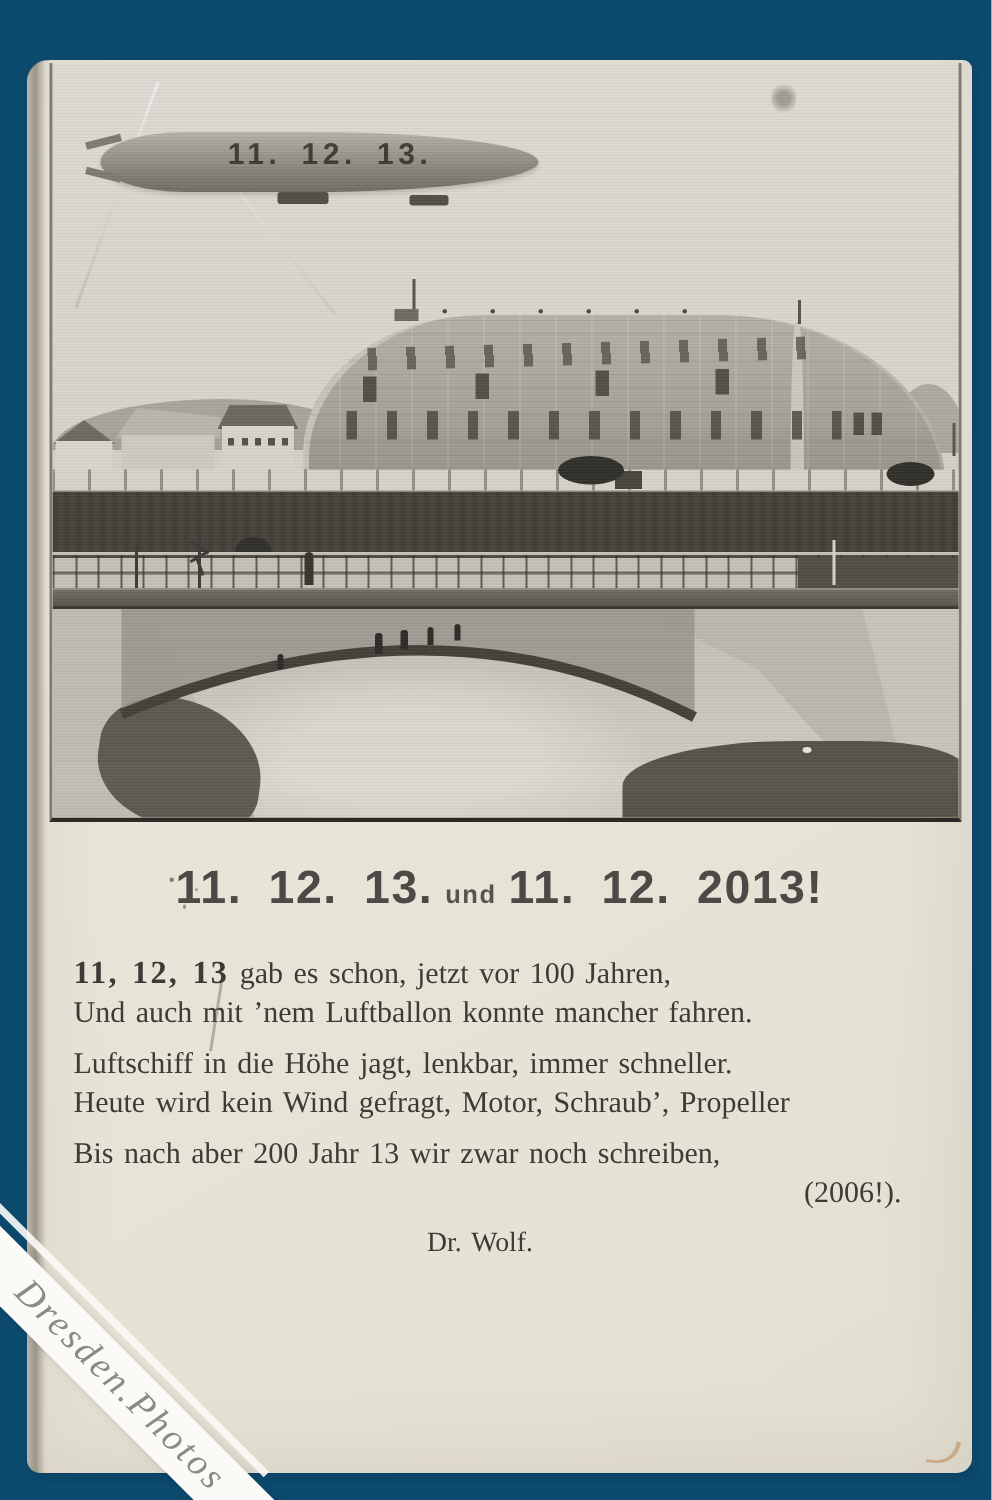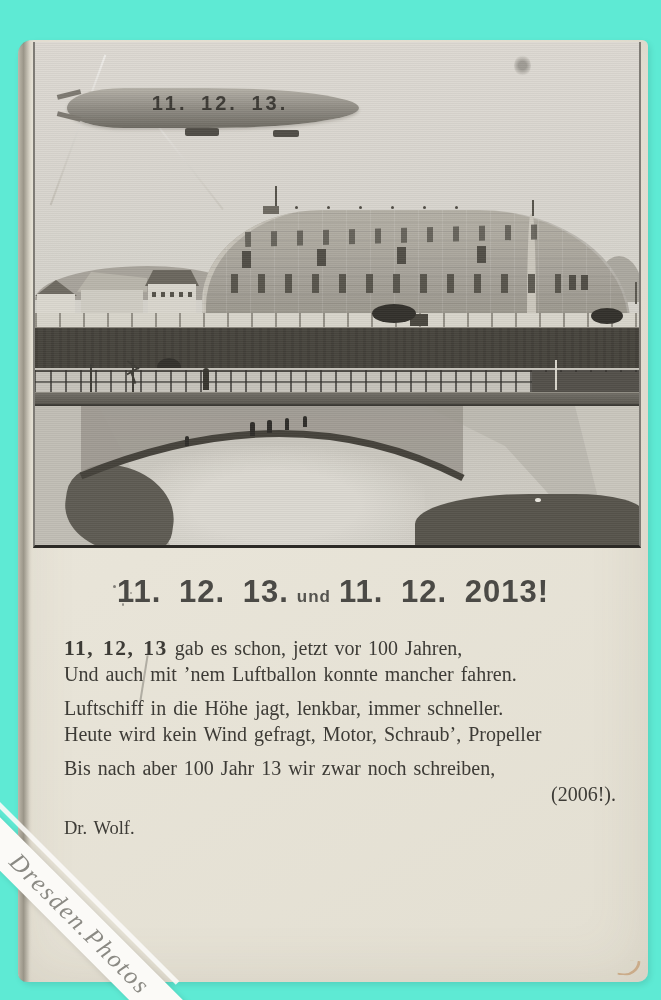--- a/index.html
+++ b/index.html
@@ -1,16 +1,16 @@
 <!DOCTYPE html>
 <html><head>
 <meta charset="utf-8">
 <style>
   html,body{margin:0;padding:0;background:#ffffff;}
-  .scene{position:relative;width:661px;height:1000px;background:#5eead4;overflow:hidden;
+  .scene{position:relative;width:661px;height:1000px;background:#0c4a6e;overflow:hidden;
          font-family:"Liberation Serif",serif;}
   .scene *{position:absolute;box-sizing:border-box;}
 
   
   .card{left:18px;top:40px;width:630px;height:942px;
         background:linear-gradient(150deg,#ece8dd 0%,#e8e4d8 45%,#e3dfd2 100%);
         border-radius:16px 6px 10px 10px;
         box-shadow:inset 0 0 60px rgba(120,108,85,.14), 2px 3px 6px rgba(0,0,0,.10);}
   .card-edge{left:0;top:0;width:14px;height:100%;
         background:linear-gradient(90deg,#b9b3a5 0%,#8e897c 40%,#d8d3c6 85%,rgba(216,211,198,0));
@@ -134,26 +134,26 @@
   .person{background:#2f2d29;border-radius:2px 2px 0 0;}
   .u1{left:215px;top:16px;width:5px;height:14px;} .u2{left:232px;top:14px;width:5px;height:13px;}
   .u3{left:250px;top:12px;width:4px;height:12px;} .u4{left:268px;top:10px;width:4px;height:11px;}
   .u5{left:150px;top:30px;width:4px;height:10px;}
 
   
   .headline{left:0;top:534px;width:100%;text-align:center;color:#4b4a46;
         font-family:"Liberation Sans",sans-serif;font-weight:bold;letter-spacing:1px;word-spacing:8px;}
   .headline .big{position:static;font-size:31px;}
   .headline .und{position:static;font-size:17px;padding:0 8px;color:#55544f;}
-  .poem{left:46px;top:596px;width:554px;color:#3d3b36;font-size:20px;line-height:25.5px;word-spacing:2px;}
+  .poem{left:31px;top:596px;width:554px;color:#3d3b36;font-size:20px;line-height:25.5px;word-spacing:2px;}
   .poem .stanza{position:relative;margin-bottom:9px;}
   .poem .line{position:relative;white-space:nowrap;}
   .poem .lead{position:static;font-weight:bold;font-size:21.5px;letter-spacing:1.5px;}
   .poem .closing{position:relative;text-align:right;padding-right:2px;}
-  .poem .signature{position:relative;text-align:left;font-size:18.5px;padding-right:12px;margin-top:3px;}
+  .poem .signature{position:relative;text-align:center;font-size:18.5px;padding-right:12px;margin-top:3px;}
 
   
   .speck{border-radius:50%;background:#55534e;}
   .s1{left:95px;top:545px;width:3px;height:3px;opacity:.7;}
   .s2{left:112px;top:552px;width:2px;height:2px;opacity:.5;}
   .s3{left:104px;top:563px;width:2px;height:3px;opacity:.6;}
   .s4{left:125px;top:540px;width:2px;height:2px;opacity:.45;}
   .scratch{left:125px;top:615px;width:1.5px;height:46px;background:rgba(75,73,66,.35);transform:rotate(9deg);}
   .corner-mark{right:8px;bottom:6px;width:22px;height:16px;border-right:3px solid #c49a6f;
         border-bottom:2px solid #c49a6f;border-radius:0 0 16px 0;opacity:.7;transform:rotate(6deg);}
@@ -263,21 +263,21 @@
     <div class="poem">
       <div class="stanza">
         <div class="line"><span class="lead">11, 12, 13</span> <span style="position:static;">gab es schon, jetzt vor 100 Jahren,</span></div>
         <div class="line">Und auch mit ’nem Luftballon konnte mancher fahren.</div>
       </div>
       <div class="stanza">
         <div class="line">Luftschiff in die Höhe jagt, lenkbar, immer schneller.</div>
         <div class="line">Heute wird kein Wind gefragt, Motor, Schraub’, Propeller</div>
       </div>
       <div class="stanza">
-        <div class="line">Bis nach aber 100 Jahr 13 wir zwar noch schreiben,</div>
+        <div class="line">Bis nach aber 200 Jahr 13 wir zwar noch schreiben,</div>
         <div class="closing">(2006!).</div>
       </div>
       <div class="signature">Dr. Wolf.</div>
     </div>
 
     <div class="speck s1"></div>
     <div class="speck s2"></div>
     <div class="speck s3"></div>
     <div class="speck s4"></div>
     <div class="scratch"></div>

